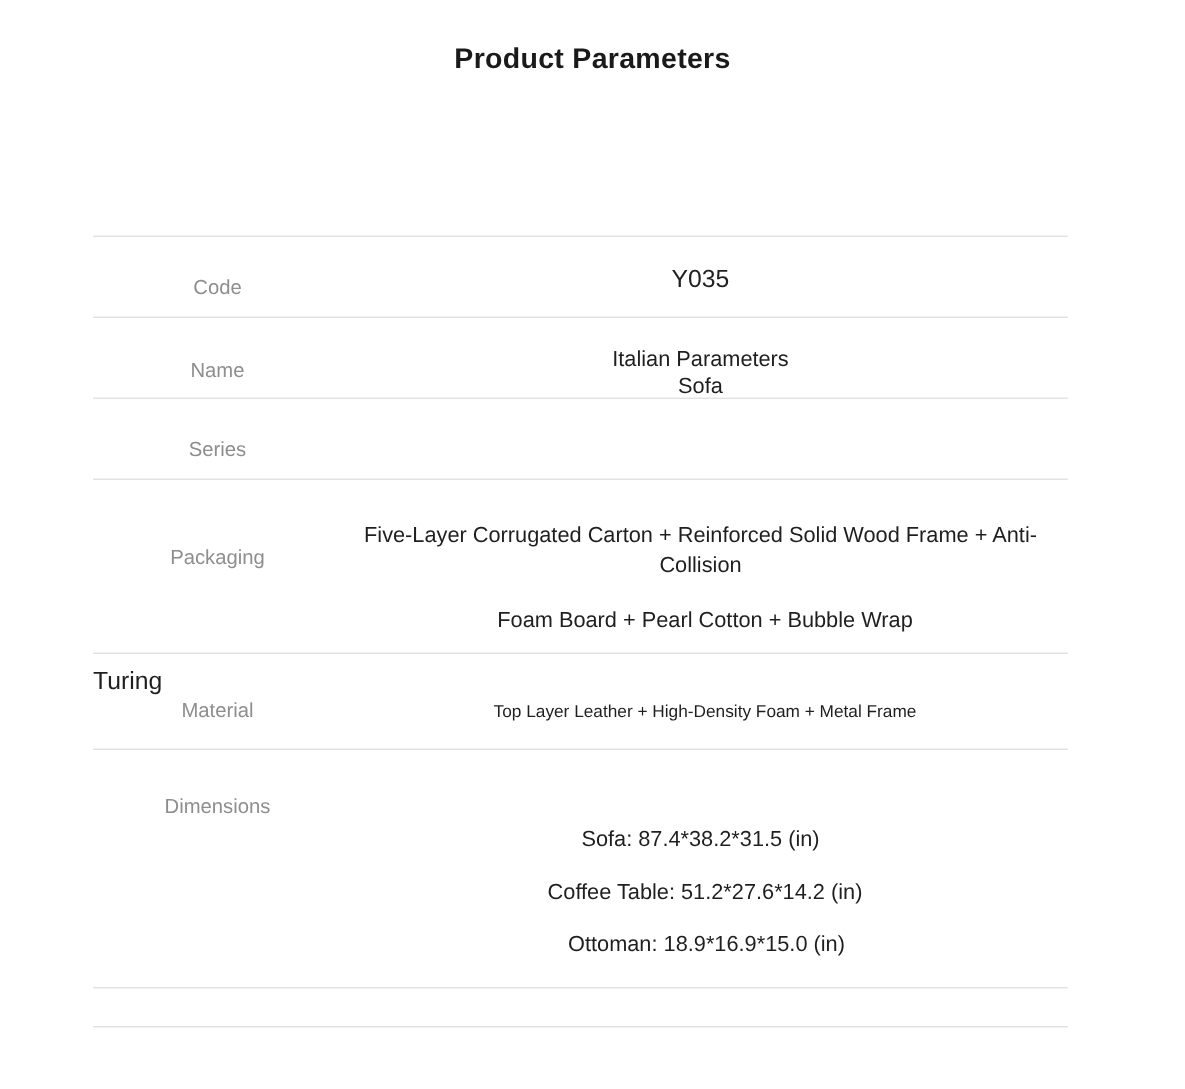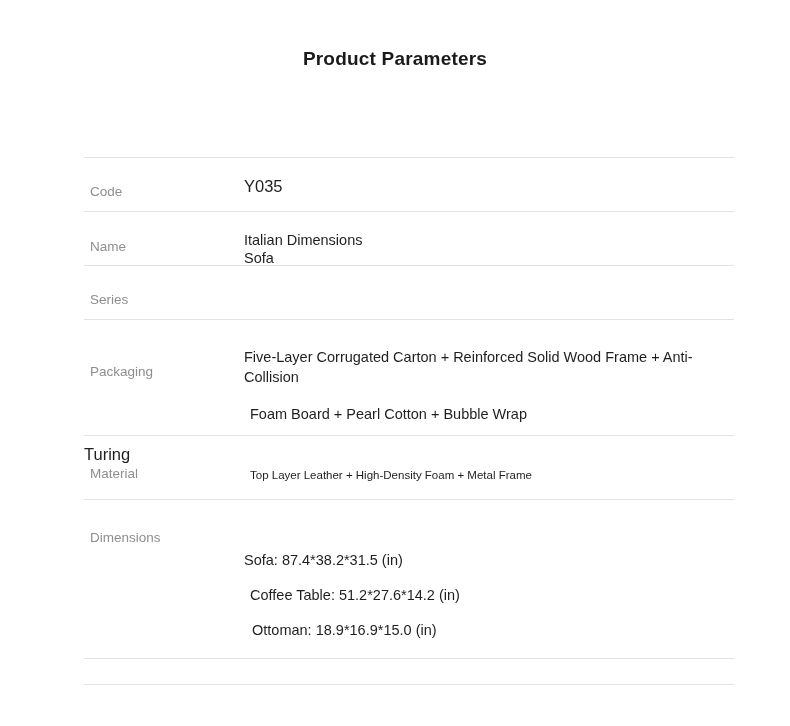--- a/index.html
+++ b/index.html
@@ -14,34 +14,35 @@
     color: #222222;
     overflow: hidden;
   }
   .page {
     position: relative;
     width: 790px;
     height: 726px;
   }
   .doc-title {
     position: absolute;
-    top: 48px;
+    top: 29px;
     left: 0;
     width: 790px;
     text-align: center;
     font-size: 19px;
     font-weight: bold;
     color: #1a1a1a;
     letter-spacing: 0.2px;
   }
   .table {
     position: absolute;
     top: 157px;
-    left: 84px;
+    left: 62px;
     width: 650px;
+    text-align: center;
   }
   .row {
     display: flex;
     align-items: flex-start;
     border-top: 1px solid #e3e3e3;
     box-sizing: border-box;
   }
   .row:last-child {
     border-bottom: 1px solid #e3e3e3;
   }
@@ -113,21 +114,21 @@
     <div class="row row-code">
       <div class="cell-label">Code</div>
       <div class="cell-value">
         <span class="vline">Y035</span>
       </div>
     </div>
 
     <div class="row row-name">
       <div class="cell-label">Name</div>
       <div class="cell-value">
-        <span class="vline">Italian Dimensions</span>
+        <span class="vline">Italian Parameters</span>
         <span class="vline">Sofa</span>
       </div>
     </div>
 
     <div class="row row-series">
       <div class="cell-label">Series</div>
       <div class="cell-value">
         <span class="vline">Turing</span>
       </div>
     </div>

